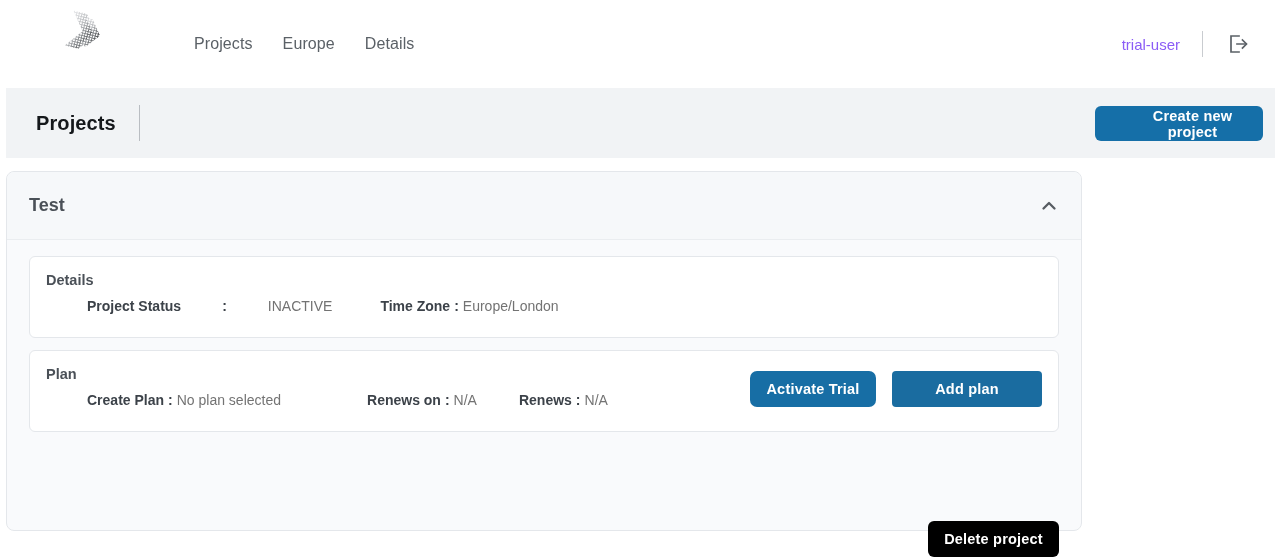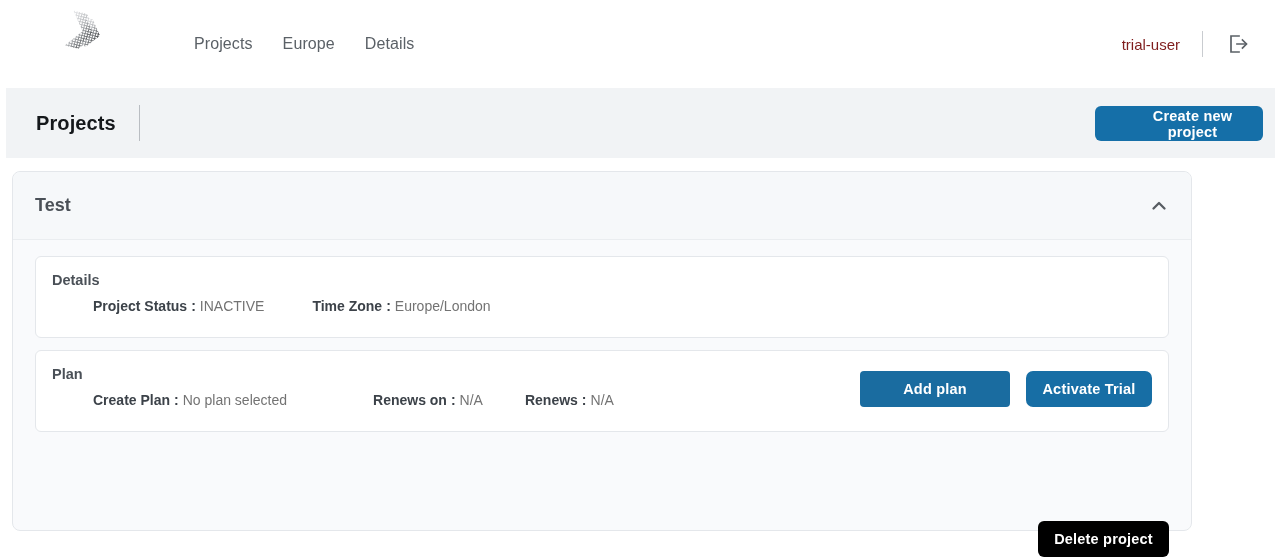--- a/index.html
+++ b/index.html
@@ -32,21 +32,21 @@
   .nav-link {
     font-size: 16px; color: #5b6167; letter-spacing: .1px;
     text-decoration: none; cursor: pointer; line-height: 1;
     padding: 4px 2px;
   }
 
   .user-area {
     position: absolute; right: 30px; top: 0; height: 88px;
     display: flex; align-items: center; gap: 0px;
   }
-  .user-name { font-size: 15px; color: #7f1d1d; margin-right: 22px; }
+  .user-name { font-size: 15px; color: #8b5cf6; margin-right: 22px; }
   .user-divider { width: 1px; height: 26px; background: #c9ccd0; margin-right: 22px; }
   .logout-btn { display:flex; align-items:center; justify-content:center;
     width: 26px; height: 26px; cursor: pointer; background:none; border:none; padding:0; }
 
   
   .page-bar {
     position: absolute; left: 6px; top: 88px; width: 1269px; height: 70px;
     background: #f1f3f5;
     display: flex; align-items: center;
   }
@@ -65,21 +65,21 @@
   }
   .btn-create {
     position: absolute; right: 18px; top: 106px;
     width: 168px; height: 35px; border-radius: 6px;
     background: #156fa8;
     padding-left: 33px;
   }
 
   
   .panel {
-    position: absolute; left: 12px; top: 171px; width: 1180px; height: 360px;
+    position: absolute; left: 6px; top: 171px; width: 1076px; height: 360px;
     background: #f9fafc;
     border: 1px solid #e4e7eb;
     border-radius: 8px;
   }
   .panel-head {
     position: relative; height: 68px;
     background: #f6f8fa;
     border-bottom: 1px solid #eaedf0;
     border-radius: 8px 8px 0 0;
     display: flex; align-items: center;
@@ -194,21 +194,21 @@
           <path d="M4.5 12.5 L10 7 L15.5 12.5"></path>
         </svg>
       </button>
     </div>
 
     <div class="panel-body">
 
       <div class="card card-details">
         <span class="card-heading">Details</span>
         <div class="field-row">
-          <span class="field" style="margin-right:48px;">
+          <span class="field" style="margin-right:48px;gap:37px;">
             <span class="field-label">Project Status</span>
             <span class="field-sep">:</span>
             <span class="field-value">INACTIVE</span>
           </span>
           <span class="field">
             <span class="field-label">Time Zone</span>
             <span class="field-sep">:</span>
             <span class="field-value">Europe/London</span>
           </span>
         </div>
@@ -228,22 +228,22 @@
             <span class="field-value">N/A</span>
           </span>
           <span class="field">
             <span class="field-label">Renews</span>
             <span class="field-sep">:</span>
             <span class="field-value">N/A</span>
           </span>
         </div>
 
         <div class="plan-actions">
+          <button class="btn btn-activate">Activate Trial</button>
           <button class="btn btn-addplan">Add plan</button>
-          <button class="btn btn-activate">Activate Trial</button>
         </div>
       </div>
 
       <div class="delete-row">
         <button class="btn btn-delete">Delete project</button>
       </div>
 
     </div>
   </section>
 

